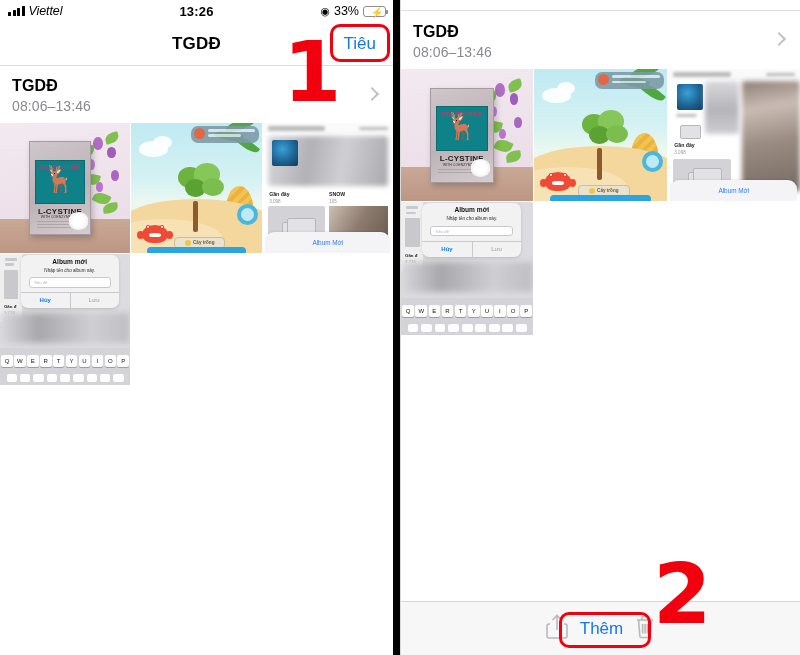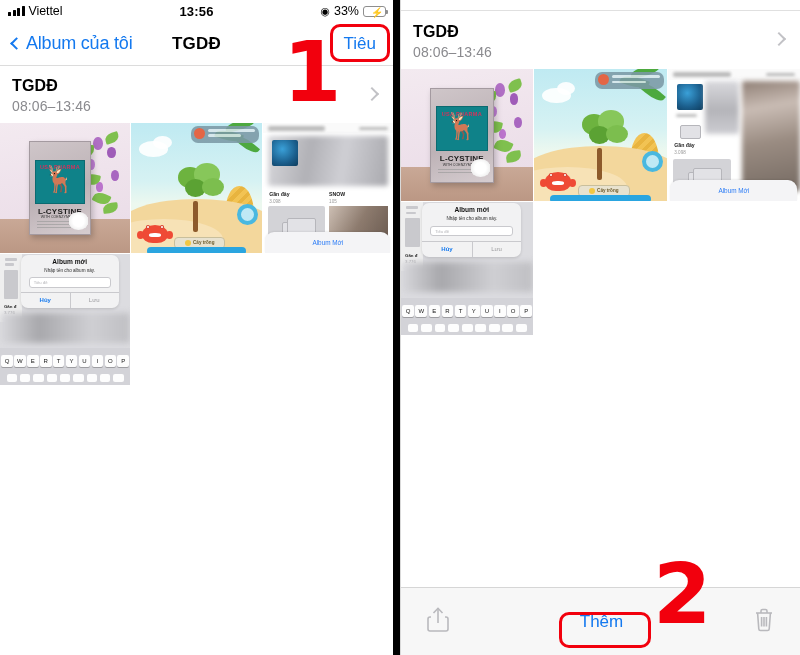--- a/index.html
+++ b/index.html
@@ -38,21 +38,21 @@
     padding: 0 7px 0 8px;
     background: #ffffff;
   }
   .sb-left { display: flex; align-items: center; gap: 4px; flex: 0 0 auto; }
   .sig-bars { display: flex; align-items: flex-end; gap: 1.5px; height: 10px; }
   .sig-bars i { display: block; width: 3px; background: #000; border-radius: .5px; }
   .sig-bars i:nth-child(1) { height: 4px; }
   .sig-bars i:nth-child(2) { height: 6px; }
   .sig-bars i:nth-child(3) { height: 8px; }
   .sig-bars i:nth-child(4) { height: 10px; }
-  .carrier { font-size: 12.5px; color: #000; letter-spacing: -0.1px; }
+  .carrier { font-size: 12.5px; color: #000; letter-spacing: -0.1px; font-style: italic; }
   .sb-center {
     position: absolute; left: 0; right: 0; text-align: center;
     font-size: 13px; font-weight: bold; color: #000; letter-spacing: .2px;
   }
   .sb-right {
     margin-left: auto; display: flex; align-items: center; gap: 4px;
     position: relative; z-index: 2;
   }
   .lp-icon { font-size: 11px; color: #000; line-height: 1; }
   .batt-pct { font-size: 12.5px; color: #000; }
@@ -350,23 +350,23 @@
   .dg-keys2 {
     position:absolute; left:5%; right:5%; top:72%;
     display:flex; justify-content:space-between;
   }
   .dg-keys2 i { width:9%; height:8px; background:#fdfdfd; border-radius:2px;}
   .dg-label { position:absolute; font-size:4.4px; }
 
   
   .toolbar {
     position: absolute; left: 0; right: 0; bottom: 0;
-    height: 68px; background: #f7f7f7;
+    height: 54px; background: #f7f7f7;
     border-top: 1px solid #d6d6d6;
-    display: flex; align-items: center; justify-content: space-between;
+    display: flex; align-items: center; justify-content: center;
     padding: 0 26px;
   }
   .tb-icon { color: #b9b9bd; }
   .tb-add {
     color: #1479ef; font-size: 17px; cursor: pointer; padding: 4px 12px;
   }
 
   
   .red-box {
     position: absolute; border: 3px solid #f2000d; border-radius: 10px;
@@ -389,35 +389,31 @@
     <div class="statusbar">
       <div class="sb-left">
         <span class="sig-bars">
           <i></i>
             <i></i>
             <i></i>
             <i></i>
         </span>
         <span class="carrier">Viettel</span>
       </div>
-      <div class="sb-center">13:56</div>
+      <div class="sb-center">13:26</div>
       <div class="sb-right">
         <span class="lp-icon">◉</span>
         <span class="batt-pct">33%</span>
         <span class="batt">
           <span class="fill"><span class="bolt">⚡</span></span>
         </span>
       </div>
     </div>
 
     <div class="navbar">
-      <div class="nav-back">
-        <span class="chev-left"></span>
-        <span>Album của tôi</span>
-      </div>
       <div class="nav-title">TGDĐ</div>
       <div class="nav-action">Tiêu</div>
     </div>
 
     <div class="album-head">
       <div class="album-name">TGDĐ</div>
       <div class="album-sub">08:06–13:46</div>
       <span class="album-chev"></span>
     </div>
 

